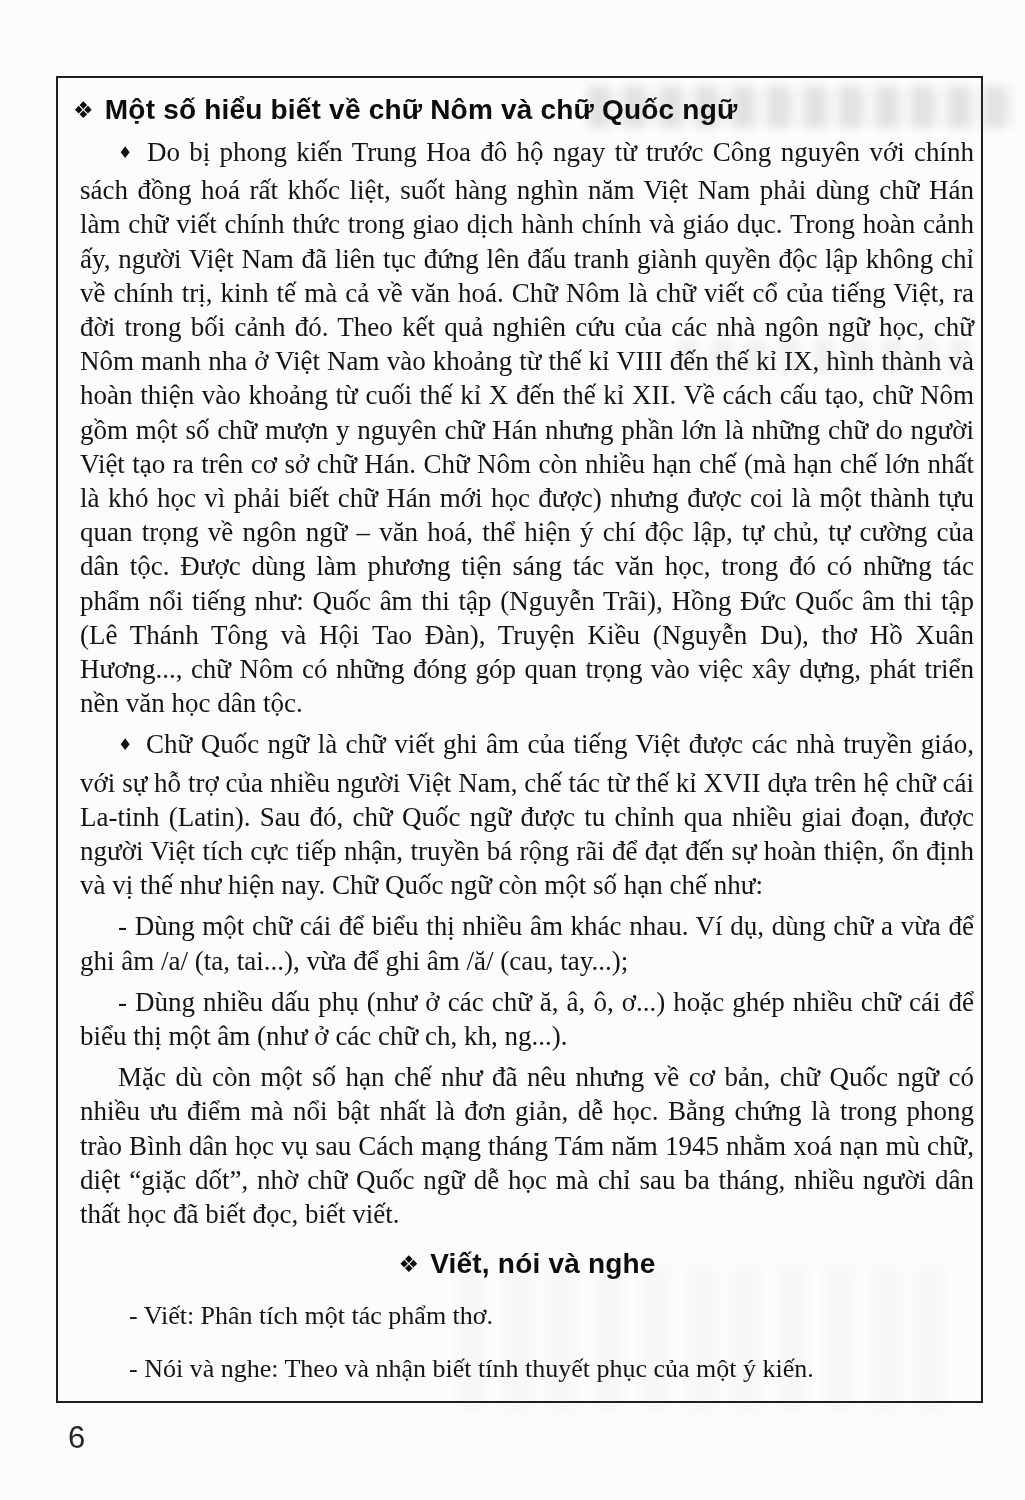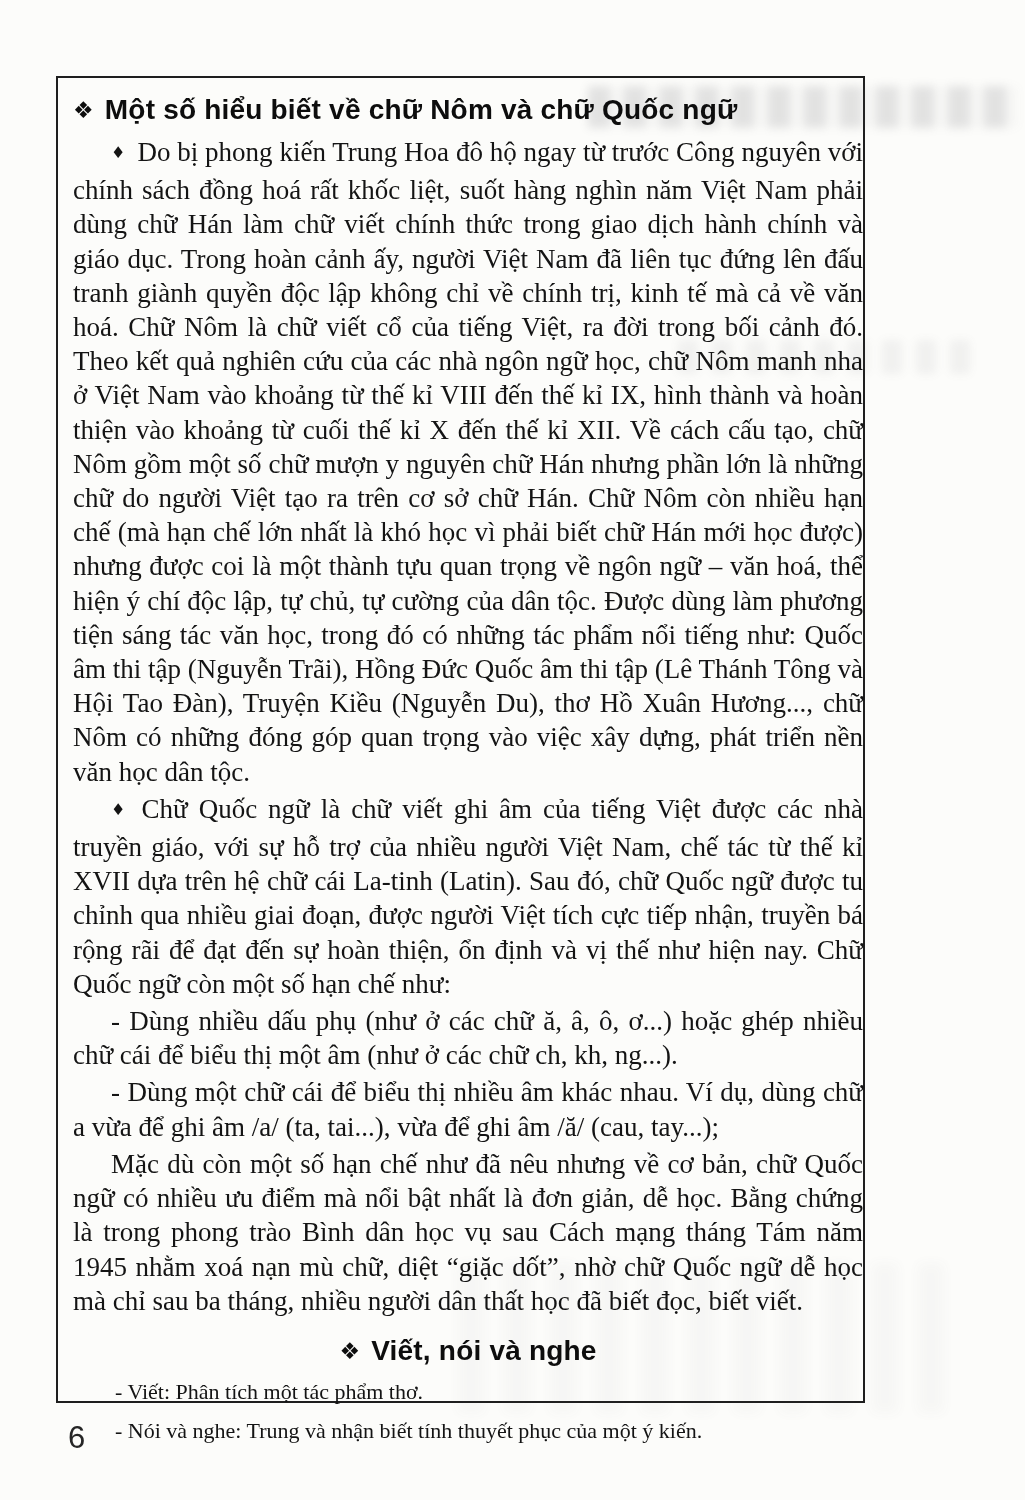--- a/index.html
+++ b/index.html
@@ -2,46 +2,46 @@
 <html><head>
 <meta charset="utf-8">
 <style>
   html,body{margin:0;padding:0}
   body{
     width:1025px;height:1500px;position:relative;overflow:hidden;
     background:#fcfcfa;
     font-family:"Liberation Serif",serif;color:#141414;
   }
   .content-box{
-    position:absolute;left:56px;top:76px;width:809px;height:1327px;
+    position:absolute;left:56px;top:76px;width:927px;height:1327px;
     border:2px solid #1e1e1e;box-sizing:border-box;
     padding:10px 0 0 15px;background:transparent;
   }
   .heading{
     font-family:"Liberation Sans",sans-serif;font-weight:bold;
     font-size:28px;color:#0d0d0d;margin:6px 0 9px 0;letter-spacing:.2px;
     text-indent:0;position:relative;z-index:2;
   }
   .heading .marker{
     font-family:"DejaVu Sans",sans-serif;font-size:23px;margin-right:11px;
     position:relative;top:-1px;
   }
   .heading.second{margin-top:17px;margin-bottom:7px;text-align:center;}
   .para{
     font-size:27px;line-height:34.2px;text-align:justify;
-    margin:0;text-indent:38px;position:relative;z-index:2;
+    margin:7px;text-indent:38px;position:relative;z-index:2;
   }
   .para.gap{margin-top:3px;}
   .para .bullet{
     font-family:"DejaVu Sans",sans-serif;font-size:16px;margin-right:12px;
     position:relative;top:-3px;
   }
   .lead-italic{}
   .item{
-    font-size:22px;line-height:35px;margin:4px;text-indent:38px;
+    font-size:26px;line-height:35px;margin:18px;text-indent:38px;
     text-align:left;position:relative;z-index:2;
   }
   .page-number{
     position:absolute;left:68px;top:1420px;
     font-family:"Liberation Sans",sans-serif;font-size:31px;color:#262626;
   }
   
   .artifact{position:absolute;pointer-events:none;z-index:1;}
   .a1{left:530px;top:8px;width:430px;height:42px;
       background:repeating-linear-gradient(90deg,rgba(85,85,92,.55) 0 22px,rgba(130,130,138,.15) 22px 36px);
@@ -69,38 +69,38 @@
   <p class="para">
     <span class="bullet">♦</span><span>Do bị phong kiến Trung Hoa đô hộ ngay từ trước Công nguyên với chính sách đồng hoá rất khốc liệt, suốt hàng nghìn năm Việt Nam phải dùng chữ Hán làm chữ viết chính thức trong giao dịch hành chính và giáo dục. Trong hoàn cảnh ấy, người Việt Nam đã liên tục đứng lên đấu tranh giành quyền độc lập không chỉ về chính trị, kinh tế mà cả về văn hoá. Chữ Nôm là chữ viết cổ của tiếng Việt, ra đời trong bối cảnh đó. Theo kết quả nghiên cứu của các nhà ngôn ngữ học, chữ Nôm manh nha ở Việt Nam vào khoảng từ thế kỉ VIII đến thế kỉ IX, hình thành và hoàn thiện vào khoảng từ cuối thế kỉ X đến thế kỉ XII. Về cách cấu tạo, chữ Nôm gồm một số chữ mượn y nguyên chữ Hán nhưng phần lớn là những chữ do người Việt tạo ra trên cơ sở chữ Hán. Chữ Nôm còn nhiều hạn chế (mà hạn chế lớn nhất là khó học vì phải biết chữ Hán mới học được) nhưng được coi là một thành tựu quan trọng về ngôn ngữ – văn hoá, thể hiện ý chí độc lập, tự chủ, tự cường của dân tộc. Được dùng làm phương tiện sáng tác văn học, trong đó có những tác phẩm nổi tiếng như: Quốc âm thi tập (Nguyễn Trãi), Hồng Đức Quốc âm thi tập (Lê Thánh Tông và Hội Tao Đàn), Truyện Kiều (Nguyễn Du), thơ Hồ Xuân Hương..., chữ Nôm có những đóng góp quan trọng vào việc xây dựng, phát triển nền văn học dân tộc.</span>
   </p>
 
   <p class="para gap">
     <span class="bullet">♦</span><span class="lead-italic">Chữ Quốc ngữ</span><span> là chữ viết ghi âm của tiếng Việt được các nhà truyền giáo, với sự hỗ trợ của nhiều người Việt Nam, chế tác từ thế kỉ XVII dựa trên hệ chữ cái La-tinh (Latin). Sau đó, chữ Quốc ngữ được tu chỉnh qua nhiều giai đoạn, được người Việt tích cực tiếp nhận, truyền bá rộng rãi để đạt đến sự hoàn thiện, ổn định và vị thế như hiện nay. Chữ Quốc ngữ còn một số hạn chế như:</span>
   </p>
 
 
   <p class="para gap">
-    <span>- Dùng nhiều dấu phụ (như ở các chữ ă, â, ô, ơ...) hoặc ghép nhiều chữ cái để biểu thị một âm (như ở các chữ ch, kh, ng...).</span>
+    <span>- Dùng một chữ cái để biểu thị nhiều âm khác nhau. Ví dụ, dùng chữ a vừa để ghi âm /a/ (ta, tai...), vừa để ghi âm /ă/ (cau, tay...);</span>
   </p>
 
   <p class="para gap">
-    <span>- Dùng một chữ cái để biểu thị nhiều âm khác nhau. Ví dụ, dùng chữ a vừa để ghi âm /a/ (ta, tai...), vừa để ghi âm /ă/ (cau, tay...);</span>
+    <span>- Dùng nhiều dấu phụ (như ở các chữ ă, â, ô, ơ...) hoặc ghép nhiều chữ cái để biểu thị một âm (như ở các chữ ch, kh, ng...).</span>
   </p>
 
   <p class="para gap">
     <span>Mặc dù còn một số hạn chế như đã nêu nhưng về cơ bản, chữ Quốc ngữ có nhiều ưu điểm mà nổi bật nhất là đơn giản, dễ học. Bằng chứng là trong phong trào Bình dân học vụ sau Cách mạng tháng Tám năm 1945 nhằm xoá nạn mù chữ, diệt “giặc dốt”, nhờ chữ Quốc ngữ dễ học mà chỉ sau ba tháng, nhiều người dân thất học đã biết đọc, biết viết.</span>
   </p>
 
   <h2 class="heading second">
     <span class="marker">❖</span><span>Viết, nói và nghe</span>
   </h2>
 
   <p class="item">
     <span>- Viết: Phân tích một tác phẩm thơ.</span>
   </p>
 
   <p class="item">
-    <span>- Nói và nghe: Trung và nhận biết tính thuyết phục của một ý kiến.</span>
+    <span>- Nói và nghe: Theo và nhận biết tính thuyết phục của một ý kiến.</span>
   </p>
 
 </div>
 
 <div class="page-number">6</div>
 
 </body></html>

